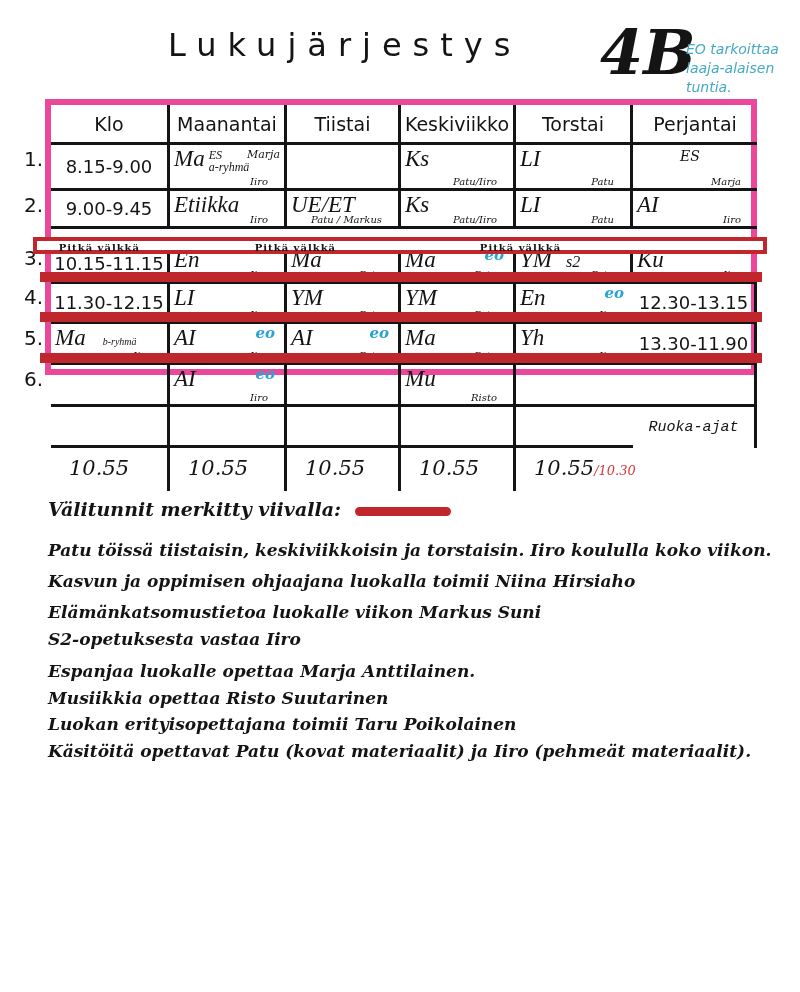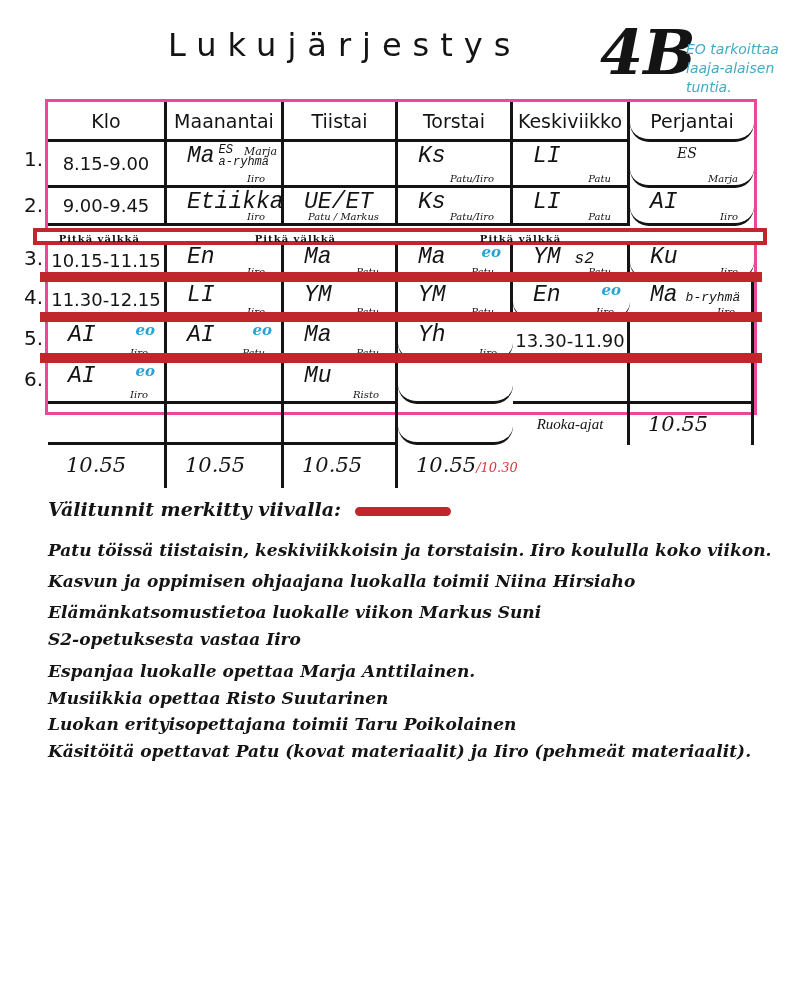--- a/index.html
+++ b/index.html
@@ -10,62 +10,62 @@
   
   #page-title { left:168px; top:26px; font-size:32px; letter-spacing:11px;
                 font-weight:500; font-family:"DejaVu Sans", sans-serif; }
   #class-label { left:600px; top:16px; font-size:62px; font-weight:bold;
                  font-style:italic; font-family:"DejaVu Serif", serif; }
   #eo-note { left:686px; top:40px; font-size:14px; line-height:19px;
              font-family:"DejaVu Sans", sans-serif;font-style:italic; }
 
   
   #table-wrap { left:45px; top:99px; width:712px; height:392px; }
-  #timetable { display:grid; width:712px; height:316px;
+  #timetable { display:grid; width:712px; height:276px;
                grid-template-columns:119px 117px 114px 115px 117px 124px;
                grid-template-rows:40px 46px 38px 17px 38px 40px 41px 42px 41px 43px;
-               border:3px solid #ec4899; background:#fff; }
+               border:6px solid #ec4899; background:#fff; }
   .cell { position:relative; border-right:3px solid #141414; border-bottom:3px solid #141414; }
-  .cell.last-col { border-right:none;border-radius:19px; }
+  .cell.last-col { border-right:none; }
   .cell.last-row { border-bottom:none; }
   .cell.band-row { border:none; grid-column:1 / -1; }
 
   .hdr { display:flex; align-items:center; justify-content:center;
          font-size:19px; font-weight:500; font-family:"DejaVu Sans", sans-serif; }
   .time { display:flex; align-items:center; justify-content:center;
           font-size:18px; font-family:"DejaVu Sans", sans-serif; }
 
-  .code { position:absolute; left:20px; top:1px; font-family:Liberation Mono, monospace;
+  .code { position:absolute; left:4px; top:1px; font-family:Liberation Serif, serif;
           font-style:italic; font-size:23px; white-space:nowrap; }
   .code .tag { font-size:16px; margin-left:14px; }
   .stack { display:inline-block; vertical-align:middle; margin-left:4px; line-height:12px; }
   .sup { display:block; font-size:12px; }
   .sub { display:block; font-size:12px; }
-  .sub.inline { display:inline; font-size:13px; margin-left:8px; }
+  .sub.inline { display:inline; font-size:10px; margin-left:17px; }
   .topright { position:absolute; right:4px; top:3px; font-size:11px;
               font-family:"DejaVu Serif", serif; font-style:italic; }
   .small-center { position:absolute; left:38%; top:3px; font-size:14px;
                   font-family:"DejaVu Serif", serif; font-style:italic; }
   .eo { position:absolute; right:9px; top:0px; font-size:15px; font-weight:bold;
         font-family:"DejaVu Serif", serif; font-style:italic; }
   .teacher { position:absolute; right:16px; bottom:1px; font-size:10px;
              font-family:"DejaVu Serif", serif; font-style:italic; white-space:nowrap; }
 
   
-  #break-band { position:absolute; left:-12px; width:734px; top:129px; height:17px;
+  #break-band { position:absolute; left:-12px; width:734px; top:138px; height:17px;
                 border:4px solid transparent; background:#fff; z-index:6;padding-left:48px; }
   .band-label { position:absolute; top:1px; font-size:10px; letter-spacing:1px;
                 font-family:"DejaVu Serif", serif; font-weight:bold; }
 
   
   .red-bar { position:absolute; left:-5px; width:722px; height:10px; z-index:5; }
 
   
   .lunch-label { display:flex; align-items:center; justify-content:center;
-                 font-size:15px; font-family:Liberation Serif, serif; font-style:italic;text-align:right; }
+                 font-size:15px; font-family:Liberation Mono, monospace; font-style:italic;text-align:right; }
   .lunch-time { position:absolute; left:18px; top:8px; font-size:21px;
                 font-family:"DejaVu Serif", serif; font-style:italic; }
   .lunch-alt { font-size:13px; }
 
   
   .row-num { position:absolute; left:-26px; width:24px; text-align:right;
              font-size:20px; font-family:"DejaVu Sans", sans-serif; }
 
   
   #legend { left:48px; top:498px; font-size:19px; font-weight:bold;
@@ -91,24 +91,24 @@
       <div class="cell hdr">
         <span>Klo</span>
       </div>
       <div class="cell hdr">
         <span>Maanantai</span>
       </div>
       <div class="cell hdr">
         <span>Tiistai</span>
       </div>
       <div class="cell hdr">
+        <span>Keskiviikko</span>
+      </div>
+      <div class="cell hdr">
         <span>Torstai</span>
-      </div>
-      <div class="cell hdr">
-        <span>Keskiviikko</span>
       </div>
       <div class="cell hdr last-col">
         <span>Perjantai</span>
       </div>
       <div class="cell time">
         <span>8.15-9.00</span>
       </div>
       <div class="cell">
         <span class="code">Ma<span class="stack"><span class="sup">ES</span><span class="sub">a-ryhmä</span></span></span>
         <span class="topright">Marja</span>
@@ -187,20 +187,23 @@
         <span class="teacher">Patu</span>
       </div>
       <div class="cell">
         <span class="code">YM</span>
         <span class="teacher">Patu</span>
       </div>
       <div class="cell last-col">
         <span class="code">En</span>
         <span class="eo" style="color: rgb(41, 163, 211);">eo</span>
         <span class="teacher">Iiro</span>
+      </div>
+      <div class="cell time">
+        <span>12.30-13.15</span>
       </div>
       <div class="cell">
         <span class="code">Ma<span class="sub inline">b-ryhmä</span></span>
         <span class="teacher">Iiro</span>
       </div>
       <div class="cell">
         <span class="code">AI</span>
         <span class="eo" style="color: rgb(41, 163, 211);">eo</span>
         <span class="teacher">Iiro</span>
       </div>

